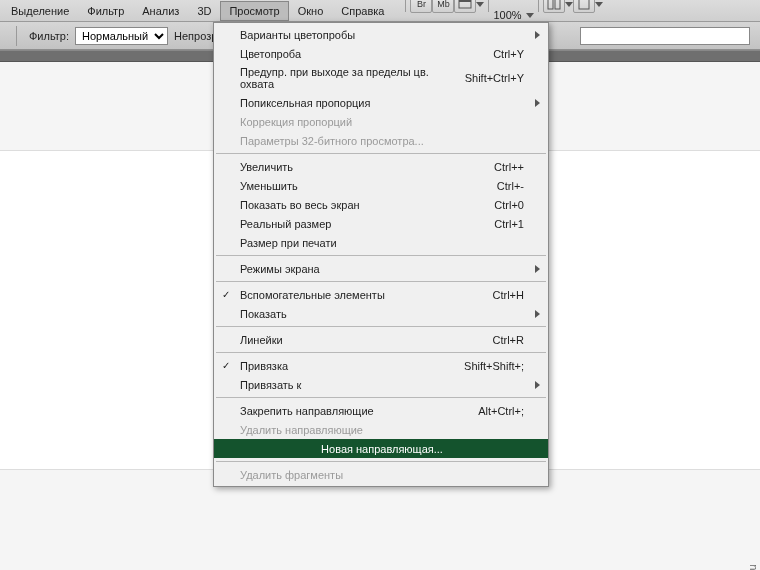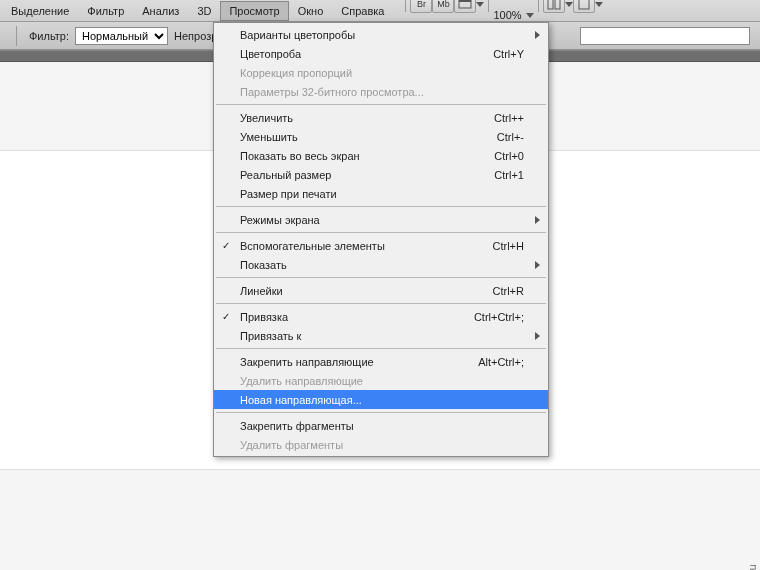--- a/index.html
+++ b/index.html
@@ -54,21 +54,21 @@
     box-shadow: 2px 2px 6px rgba(0,0,0,0.35);
     padding: 2px 0;
   }
   .dd-item {
     position: relative;
     padding: 3px 24px 3px 26px;
     display: flex; align-items: center;
     color: #222; min-height: 19px;
   }
   .dd-item.disabled { color: #9a9a9a; }
-  .dd-item.selected { background: #3b82f6; color: #fff; }
+  .dd-item.selected { background: #14532d; color: #fff; justify-content: center; }
   .dd-item .sc { margin-left: auto; text-align: right; }
   .dd-item .sub { position: absolute; right: 8px; width: 0; height: 0; border-top: 4px solid transparent; border-bottom: 4px solid transparent; border-left: 5px solid #555; }
   .dd-item .chk { position: absolute; left: 8px; font-size: 10px; }
   .dd-sep { height: 1px; background: #b8b8b8; margin: 3px 2px; }
   .watermark {
     position: absolute; right: 2px; bottom: 6px;
     transform: rotate(-90deg); transform-origin: right bottom;
     font-size: 11px; color: #666; letter-spacing: 0.3px;
   }
   .inpbox {
@@ -140,20 +140,28 @@
 
   <div class="dropdown" id="dropdown">
       <div class="dd-item">
         <span>Варианты цветопробы</span>
         <span class="sub"></span>
       </div>
       <div class="dd-item">
         <span>Цветопроба</span>
         <span class="sc">Ctrl+Y</span>
       </div>
+      <div class="dd-item">
+        <span>Предупр. при выходе за пределы цв. охвата</span>
+        <span class="sc">Shift+Ctrl+Y</span>
+      </div>
+      <div class="dd-item">
+        <span>Попиксельная пропорция</span>
+        <span class="sub"></span>
+      </div>
       <div class="dd-item disabled">
         <span>Коррекция пропорций</span>
       </div>
       <div class="dd-item disabled">
         <span>Параметры 32-битного просмотра...</span>
       </div>
       <div class="dd-sep"></div>
       <div class="dd-item">
         <span>Увеличить</span>
         <span class="sc">Ctrl++</span>
@@ -190,40 +198,37 @@
       </div>
       <div class="dd-sep"></div>
       <div class="dd-item">
         <span>Линейки</span>
         <span class="sc">Ctrl+R</span>
       </div>
       <div class="dd-sep"></div>
       <div class="dd-item">
         <span class="chk">✓</span>
         <span>Привязка</span>
-        <span class="sc">Ctrl+Ctrl+;</span>
+        <span class="sc">Shift+Shift+;</span>
       </div>
       <div class="dd-item">
         <span>Привязать к</span>
         <span class="sub"></span>
       </div>
       <div class="dd-sep"></div>
       <div class="dd-item">
         <span>Закрепить направляющие</span>
         <span class="sc">Alt+Ctrl+;</span>
       </div>
       <div class="dd-item disabled">
         <span>Удалить направляющие</span>
       </div>
       <div class="dd-item selected">
         <span>Новая направляющая...</span>
       </div>
       <div class="dd-sep"></div>
-      <div class="dd-item">
-        <span>Закрепить фрагменты</span>
-      </div>
       <div class="dd-item disabled">
         <span>Удалить фрагменты</span>
       </div>
     </div>
 
   <div class="watermark">metanka.livemaster.ru</div>
 </div>
 
 </body></html>

